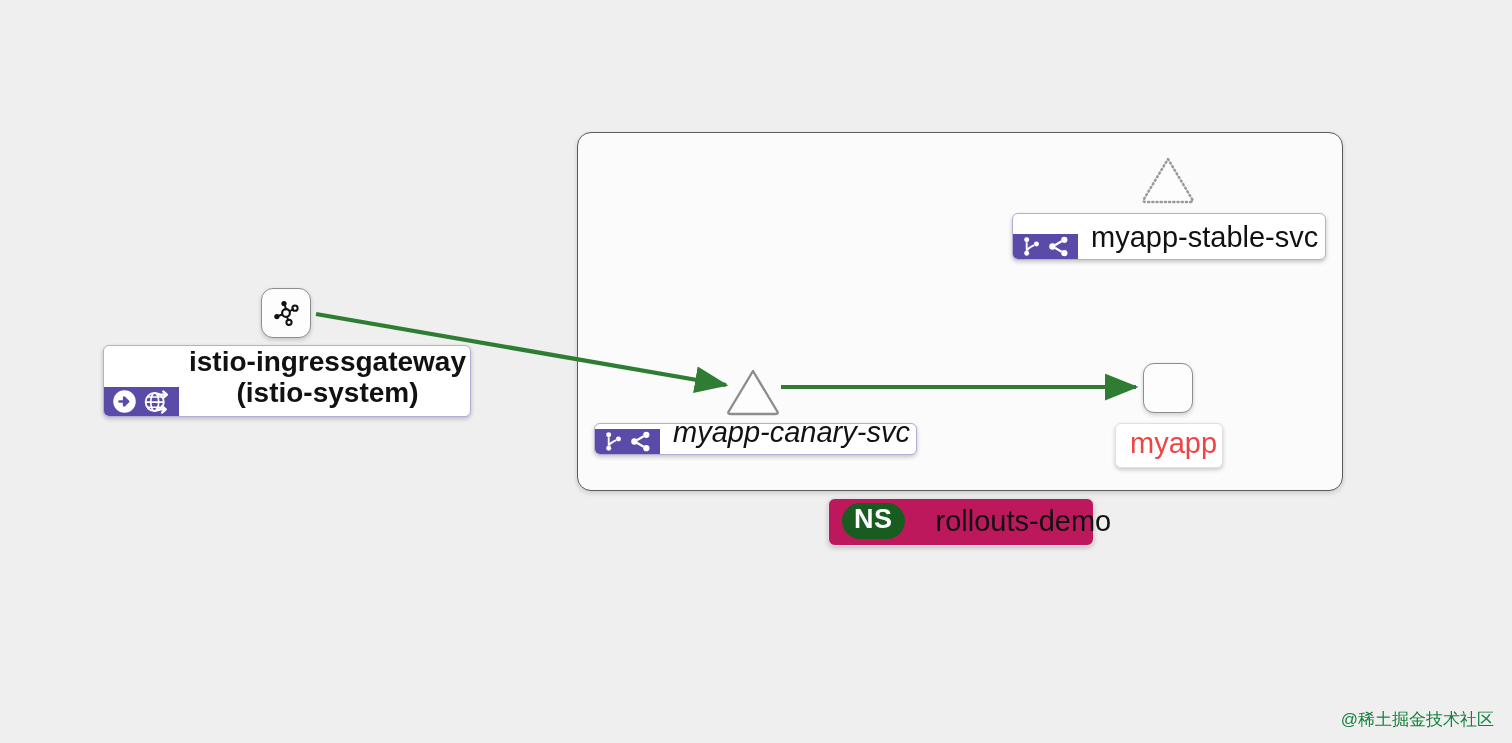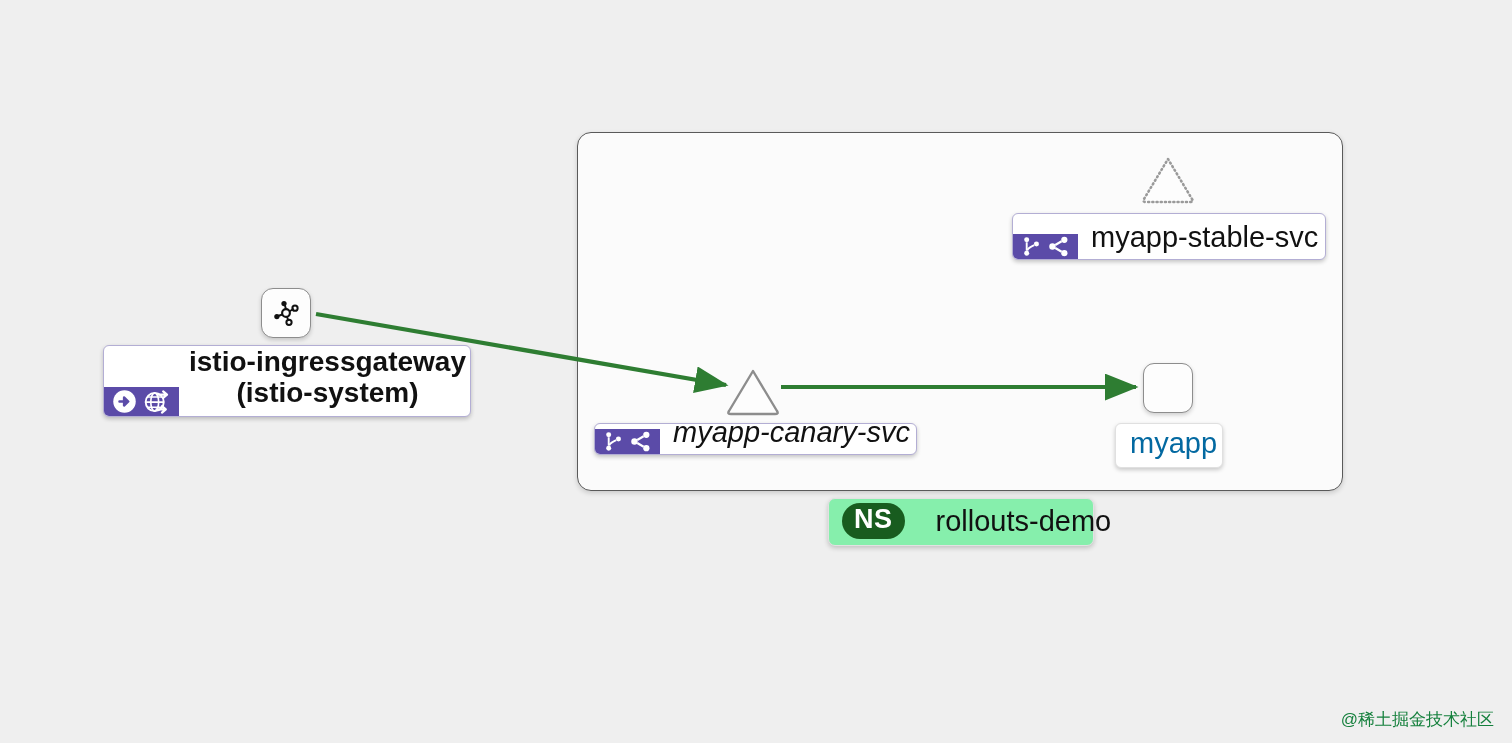--- a/index.html
+++ b/index.html
@@ -100,33 +100,33 @@
   }
 
   
   .plain-label {
     position: absolute;
     background: #ffffff;
     border: 1px solid #e0e0e0;
     border-radius: 6px;
     box-shadow: 0 2px 4px rgba(0,0,0,0.2);
     font-size: 29px;
-    color: #0369a1;
+    color: #ef4444;
     padding: 3px 14px 6px 14px;
     white-space: pre;
     box-sizing: border-box;
   }
 
   
   .ns-chip {
     position: absolute;
     display: flex;
     align-items: center;
     gap: 11px;
-    background: #86efac;
+    background: #be185d;
     border: 1px solid #e2e2e2;
     border-radius: 7px;
     box-shadow: 0 2px 5px rgba(0,0,0,0.2);
     padding: 5px 16px 7px 13px;
     box-sizing: border-box;
   }
   .ns-pill {
     background: #185c1f;
     color: #ffffff;
     border-radius: 999px;

